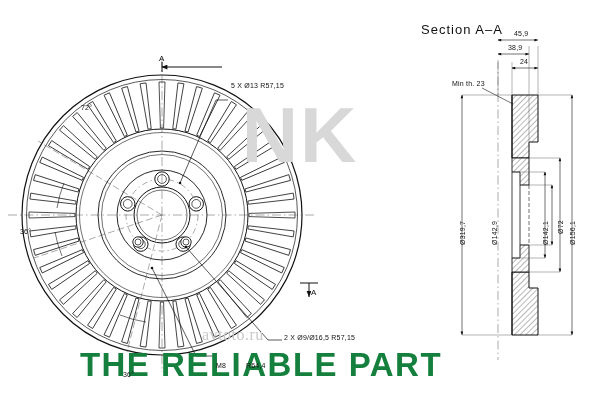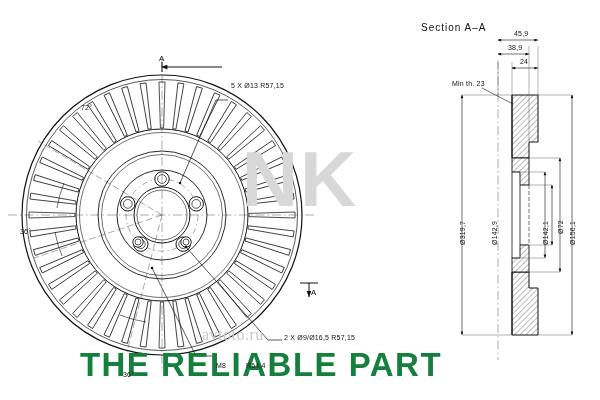--- a/index.html
+++ b/index.html
@@ -17,39 +17,38 @@
   .lbl {
     position:absolute;
     font-size:7px;
     color:#111;
     white-space:nowrap;
     letter-spacing:0.2px;
   }
   .rot90 { transform-origin:0 0; transform:rotate(-90deg); }
   .sect-title {
     position:absolute;
-    font-size:10px;
+    font-size:13px;
     letter-spacing:1px;
     color:#111;
     white-space:nowrap;
   }
   
   #brand {
     position:absolute;
     left:0; top:96px; width:600px;
     text-align:center;
     font-size:78px;
     font-weight:bold;
     letter-spacing:2px;
     color:#d8d8d8;
     font-family:"Liberation Sans", sans-serif;
     line-height:1;
     pointer-events:none;
     user-select:none;
-    margin-top:44px;
   }
   #tagline {
     position:absolute;
     left:0; top:346px; width:522px;
     text-align:center;
     font-size:33px;
     font-weight:bold;
     letter-spacing:1.5px;
     color:#15803d;
     font-family:"Liberation Sans", sans-serif;

